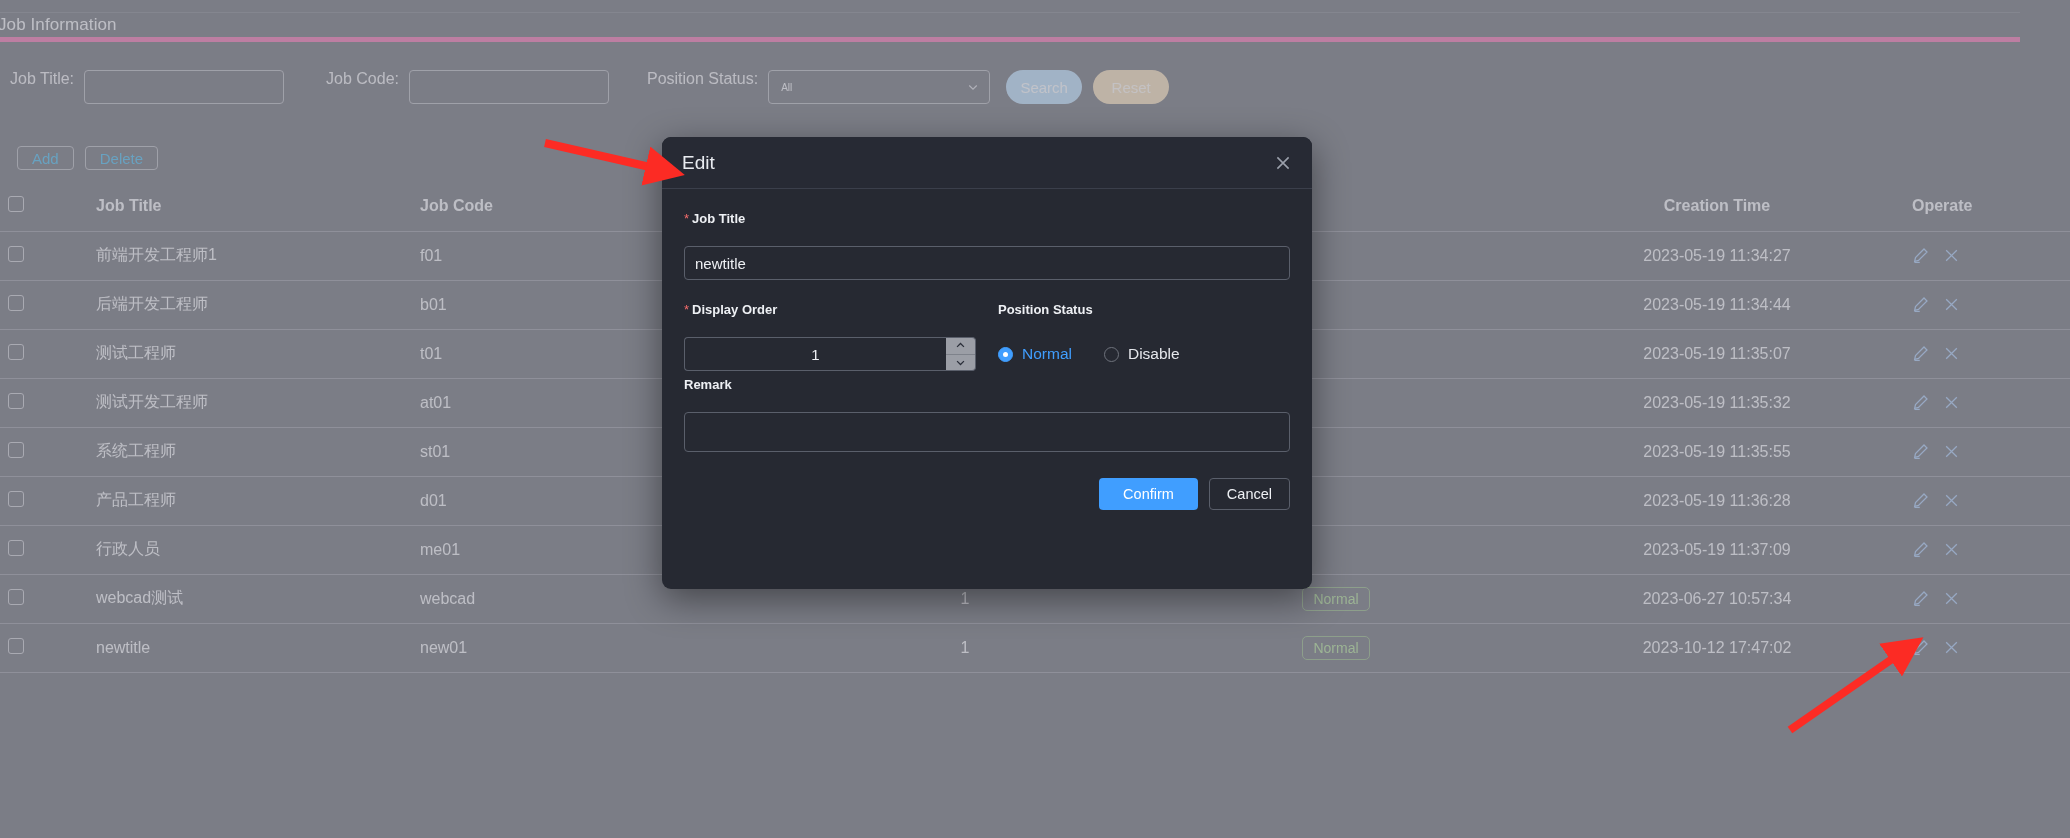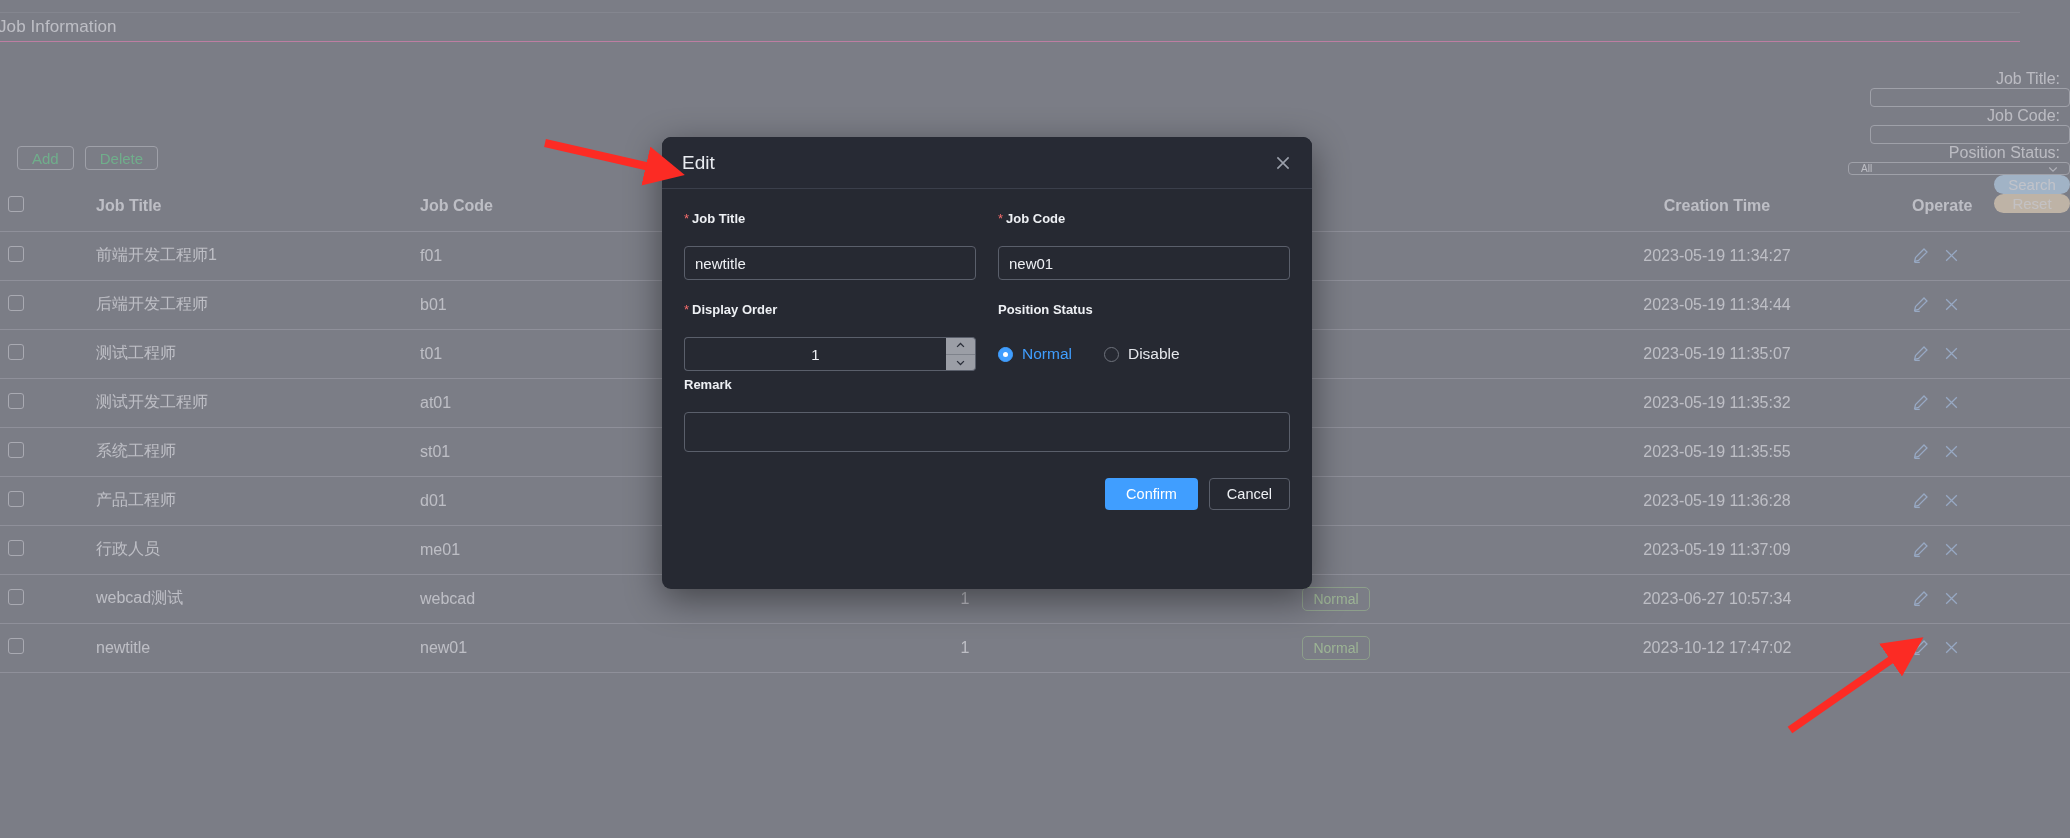--- a/index.html
+++ b/index.html
@@ -22,34 +22,34 @@
     position: absolute; inset: 0;
     background: rgba(160,160,168,0.62);
     z-index: 40;
   }
 
   
   .panel-titlebar {
     position: absolute; left: 0; top: 12px;
     width: 2020px; height: 30px;
     border-top: 1px solid #575c68;
-    border-bottom: 1px solid #ec4899;
+    border-bottom: 5px solid #ec4899;
     display: flex; align-items: center;
   }
   .panel-title {
     font-size: 17px; color: #eceff3;
     padding-left: 0px; margin-left: -2px;
     letter-spacing: .1px;
   }
 
   
   .searchbar {
     position: absolute; left: 0; top: 70px;
     width: 2070px; height: 52px;
-    display: flex; align-items: flex-end; flex-direction: column;
+    display: flex; align-items: flex-start;
   }
   .field-label {
     font-size: 16px; color: #e6e8ec;
     margin-right: 10px; white-space: nowrap;
   }
   .txtbox {
     width: 200px; height: 34px;
     background: transparent;
     border: 1px solid #9ea2ab;
     border-radius: 4px;
@@ -88,21 +88,21 @@
   .actionbar {
     position: absolute; left: 0; top: 140px;
     width: 2070px; height: 36px;
     display: flex; align-items: center; gap: 11px;
   }
   .plainbtn {
     height: 24px; padding: 0 14px;
     background: transparent;
     border: 1px solid #9ea2ab;
     border-radius: 4px;
-    color: #22c55e;
+    color: #0ea5e9;
     font-size: 15px;
     cursor: pointer;
     font-family: "Liberation Sans", sans-serif;
   }
 
   
   table.grid {
     position: absolute; left: 0; top: 182px;
     width: 2070px;
     border-collapse: collapse;
@@ -246,21 +246,21 @@
     padding: 9px 10px;
     outline: none; resize: none;
     font-family: "Liberation Sans", sans-serif;
   }
   .modal-foot {
     display: flex; justify-content: flex-end; gap: 11px;
     padding: 22px 0 0 0;
   }
   .btn-primary {
     height: 32px; padding: 0 17px;
-    background: #409eff; border: 4px solid #1d4ed8;
+    background: #409eff; border: 7px solid #1d4ed8;
     border-radius: 4px; color: #fff; font-size: 14.5px; cursor: pointer;
     font-family: "Liberation Sans", sans-serif;
   }
   .btn-default {
     height: 32px; padding: 0 17px;
     background: transparent; border: 1px solid #5a5f6b;
     border-radius: 4px; color: #eef0f4; font-size: 14.5px; cursor: pointer;
     font-family: Liberation Sans, sans-serif;
   }
 
@@ -520,26 +520,20 @@
   </div>
 
   <div class="modal-body">
 
     <div class="form-row">
       <div class="form-col">
         <label class="form-label">
           <span class="req">*</span><span>Job Title</span>
         </label>
         <input class="m-input" value="newtitle" style="">
-      </div>
-      <div class="form-col">
-        <label class="form-label">
-          <span class="req">*</span><span>Job Code</span>
-        </label>
-        <input class="m-input" value="new01" style="">
       </div>
     </div>
 
     <div class="form-row" style="margin-top:22px">
       <div class="form-col">
         <label class="form-label">
           <span class="req">*</span><span>Display Order</span>
         </label>
         <div class="spinner">
           <input value="1" style="">

